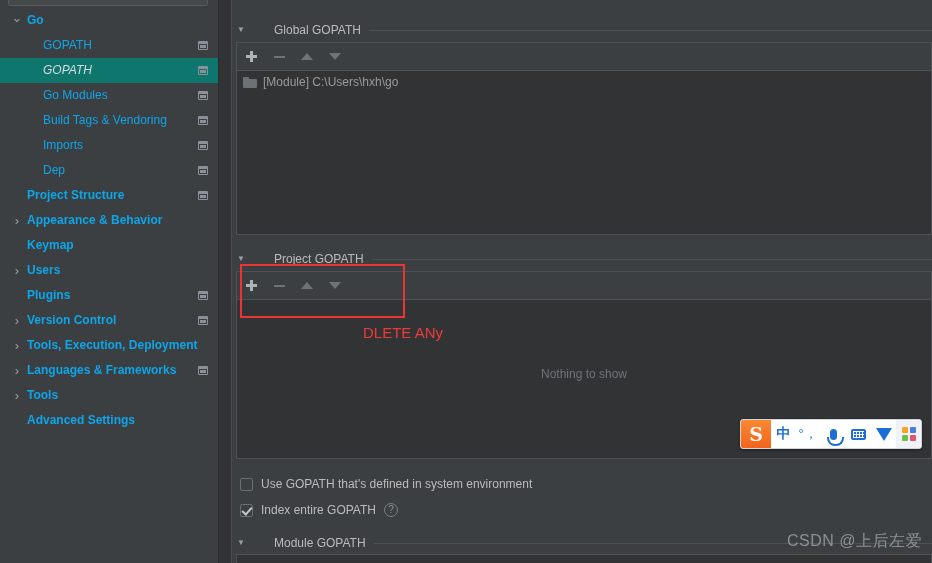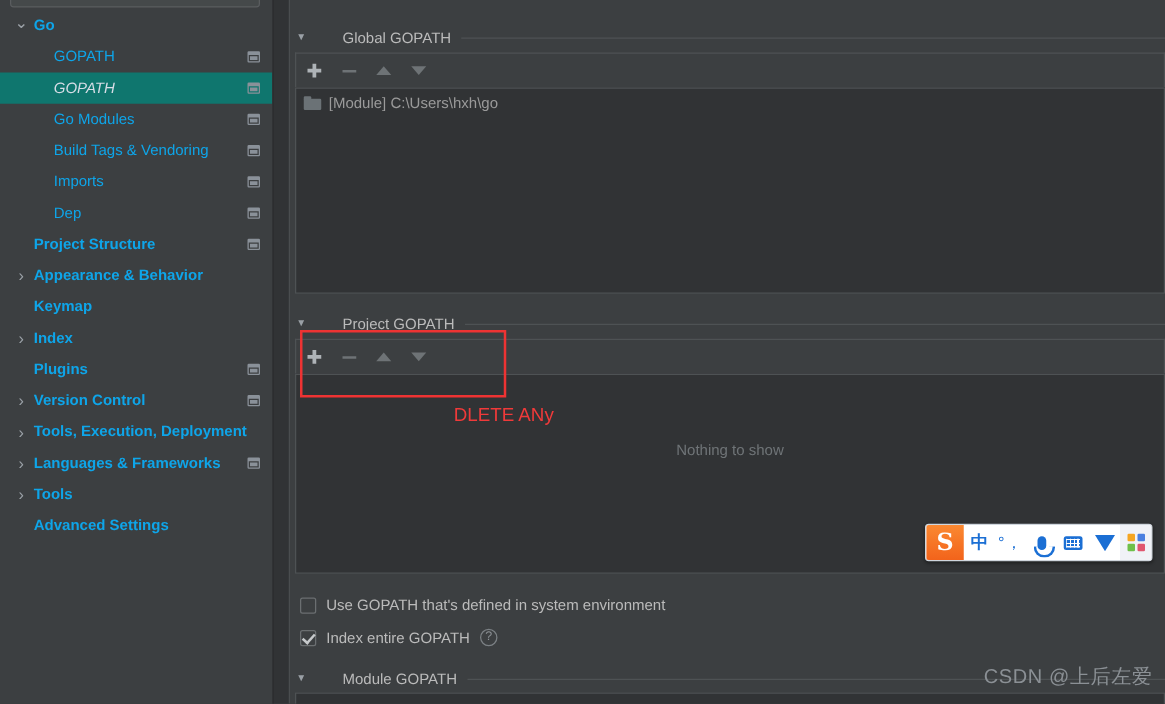--- a/index.html
+++ b/index.html
@@ -312,21 +312,21 @@
         </div>
         <div class="row depth0">
           <span class="arrow" style="font-size: 13px;">›</span>
           <span class="lbl">Appearance &amp; Behavior</span>
         </div>
         <div class="row depth0">
           <span class="lbl">Keymap</span>
         </div>
         <div class="row depth0">
           <span class="arrow" style="font-size: 13px;">›</span>
-          <span class="lbl">Index</span>
+          <span class="lbl">Users</span>
         </div>
         <div class="row depth0">
           <span class="lbl">Plugins</span>
           <span class="winicon"></span>
         </div>
         <div class="row depth0">
           <span class="arrow" style="font-size: 13px;">›</span>
           <span class="lbl">Version Control</span>
           <span class="winicon"></span>
         </div>
@@ -396,21 +396,21 @@
         </div>
       <div class="tb-btn">
           <span class="ic-up"></span>
         </div>
       <div class="tb-btn">
           <span class="ic-down"></span>
         </div>
     </div>
 
     <div class="listbox" id="project-list" style="top:299px; height:160px;">
-      <div class="empty-msg" style="top:53px">Nothing to show</div>
+      <div class="empty-msg" style="top:67px">Nothing to show</div>
     </div>
 
     <div class="cbrow" style="top:475px">
       <span class="cbox" id="cb0"></span>
       <span class="cb-label">Use GOPATH that's defined in system environment</span>
     </div>
 
     <div class="cbrow" style="top:501px">
       <span class="cbox checked" id="cb1"></span>
       <span class="cb-label">Index entire GOPATH</span>

